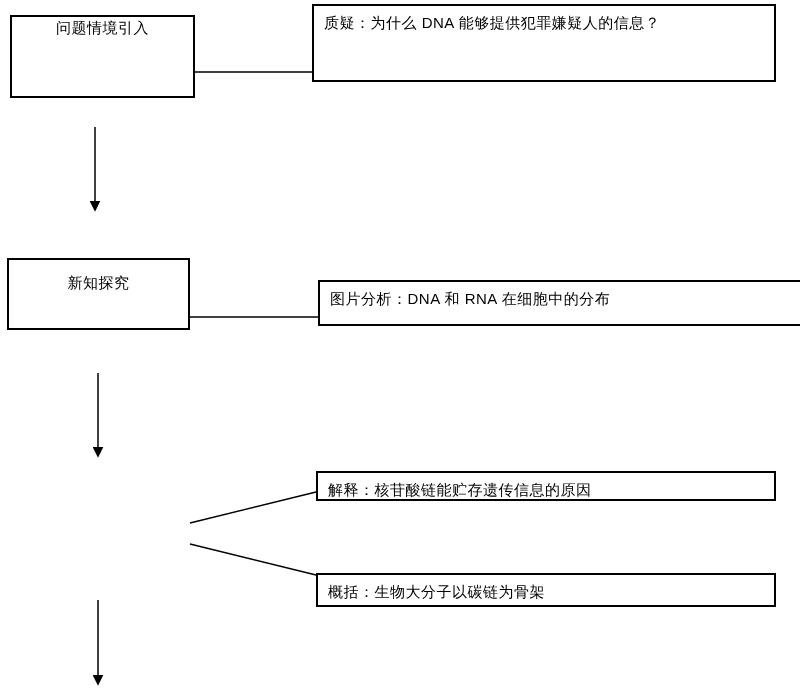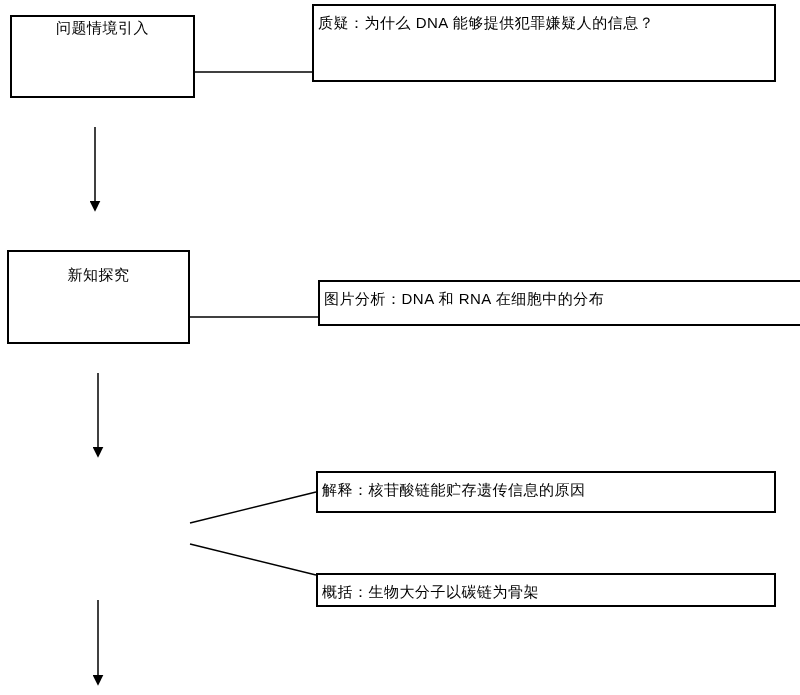--- a/index.html
+++ b/index.html
@@ -31,29 +31,29 @@
     box-sizing: border-box;
     font-size: 15px;
     line-height: 21px;
     letter-spacing: 0.5px;
   }
   .node.stage {
     text-align: center;
   }
   .node.detail {
     text-align: left;
-    padding: 6px 10px 0 4px;
+    padding: 6px 10px 0 10px;
   }
   
   .n-intro          { left: 10px;  top: 15px;  width: 185px; height: 83px; }
   .n-question       { left: 312px; top: 4px;   width: 464px; height: 78px; }
-  .n-explore        { left: 7px;   top: 250px; width: 183px; height: 94px; padding-top: 12px; }
+  .n-explore        { left: 7px;   top: 258px; width: 183px; height: 72px; padding-top: 12px; }
   .n-image-analysis { left: 318px; top: 280px; width: 520px; height: 46px; }
   .n-knowledge      { left: 7px;   top: 487px; width: 183px; height: 85px; padding-top: 13px; }
-  .n-explain        { left: 316px; top: 471px; width: 460px; height: 42px; }
+  .n-explain        { left: 316px; top: 471px; width: 460px; height: 30px; }
   .n-summarize      { left: 316px; top: 573px; width: 460px; height: 34px; }
 </style>
 </head>
 <body>
 
 <div class="canvas">
 
   <svg class="wires" viewBox="0 0 800 695" xmlns="http://www.w3.org/2000/svg">
     <defs>
       <marker id="arrowhead" markerWidth="11" markerHeight="11" viewBox="0 0 10 10" refX="8.5" refY="5" orient="auto" markerUnits="userSpaceOnUse">

